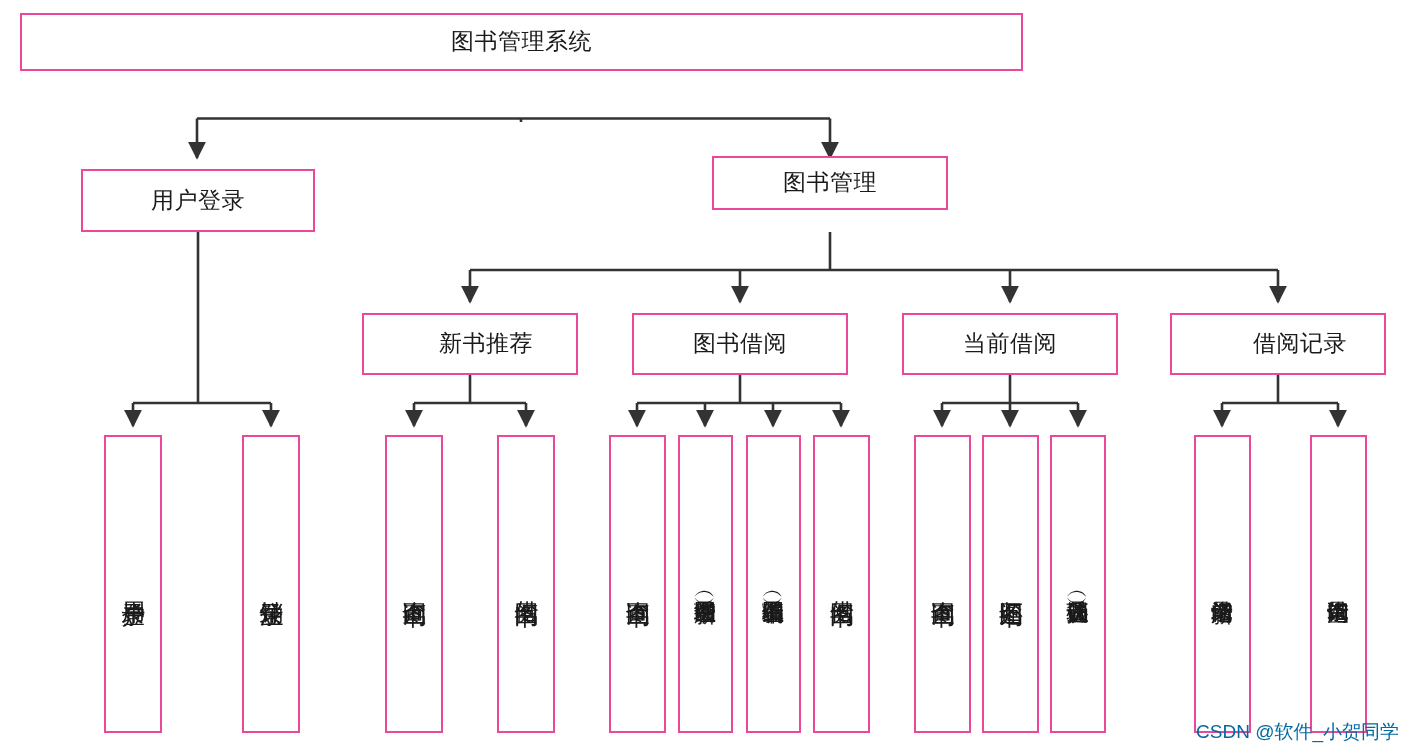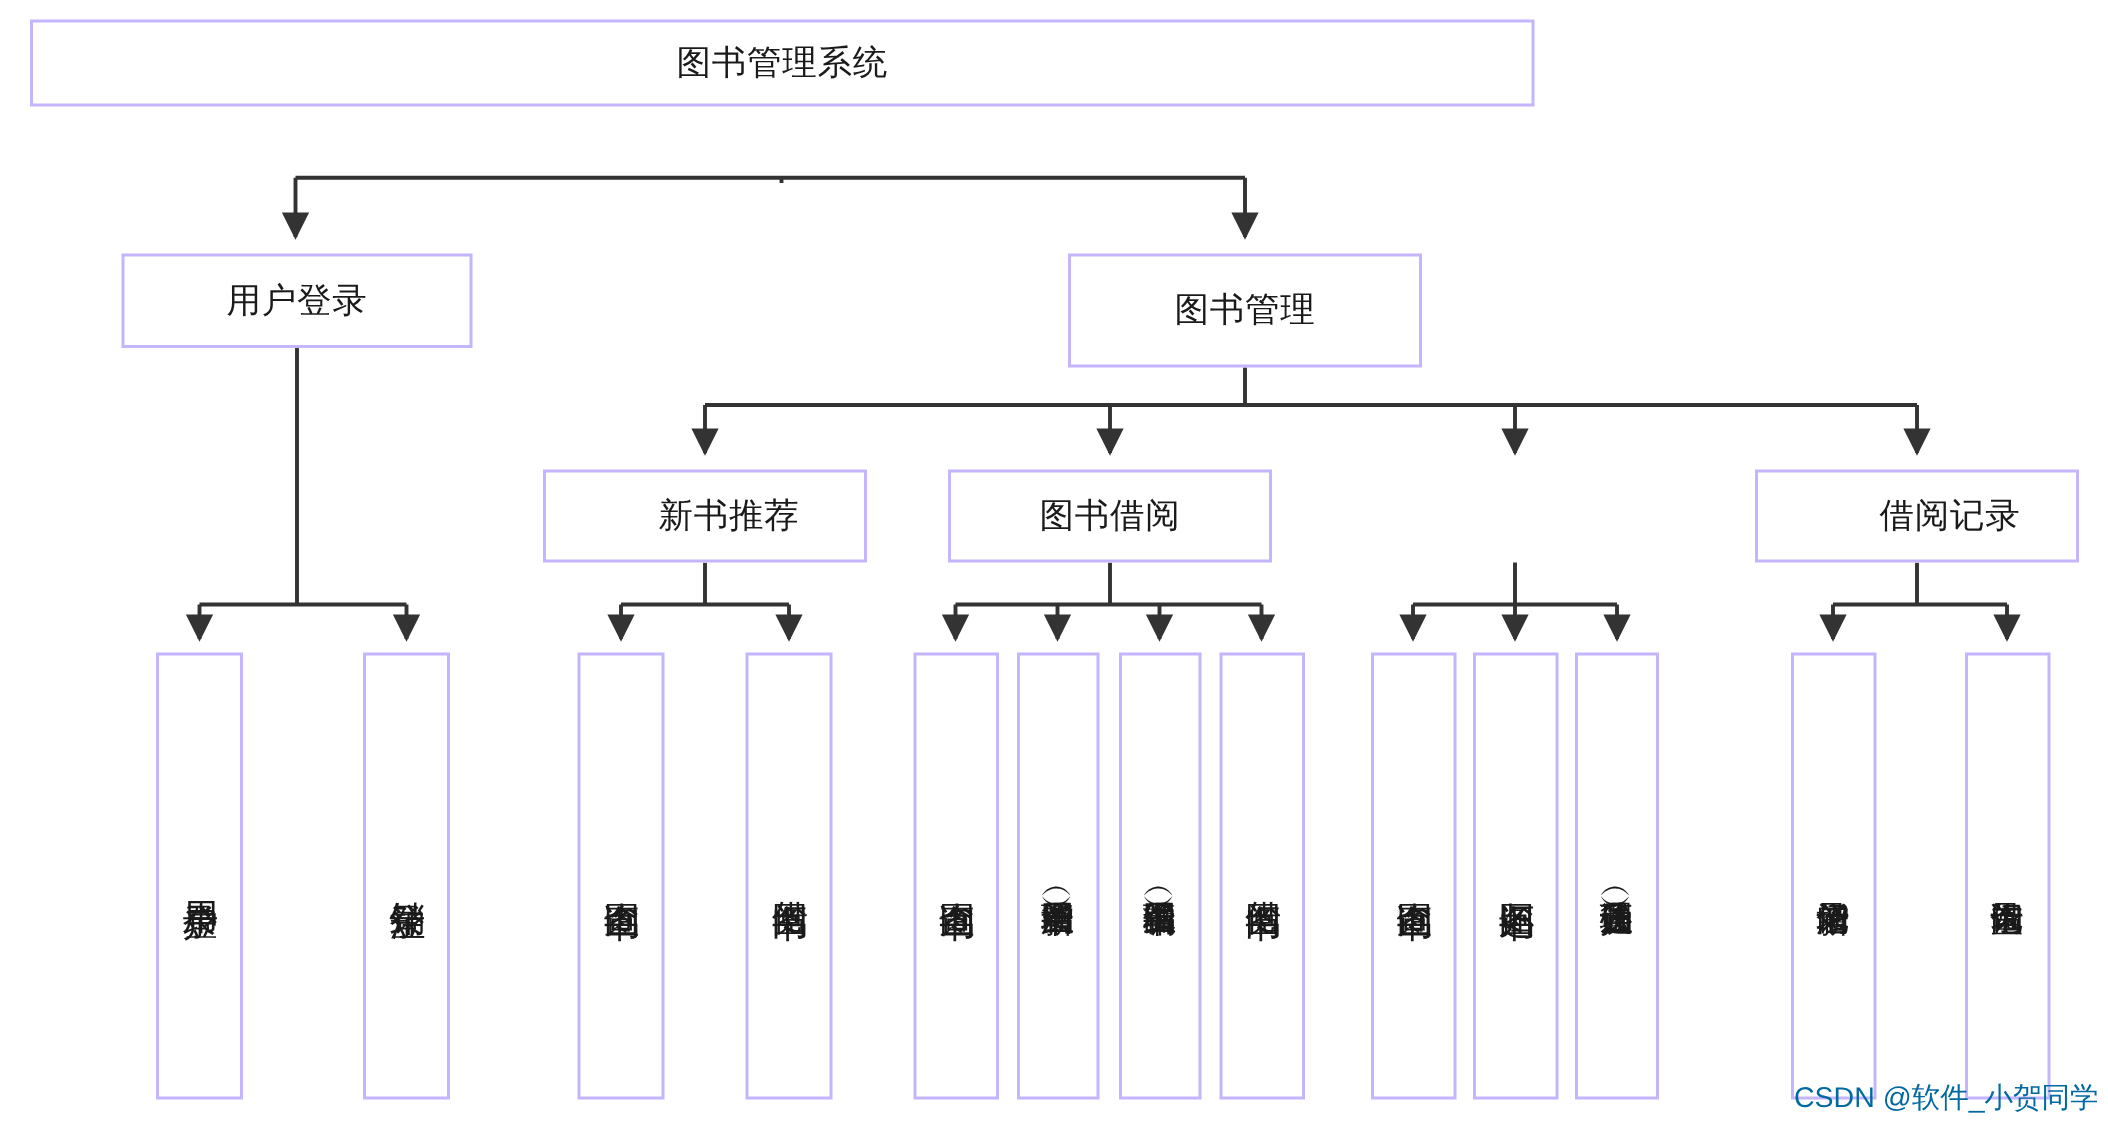--- a/index.html
+++ b/index.html
@@ -22,26 +22,27 @@
     position: absolute;
     left: 0;
     top: 0;
     width: 1405px;
     height: 747px;
     pointer-events: none;
   }
   .node {
     position: absolute;
     box-sizing: border-box;
-    border: 2px solid #c4b5fd;
+    border: 2px solid #ec4899;
     background: #ffffff;
     display: flex;
     align-items: center;
     justify-content: center;
     color: #1a1a1a;
+    font-family: Liberation Serif, serif;
   }
   .node-label {
     display: block;
     text-align: center;
     line-height: 1.12;
     letter-spacing: 0.5px;
   }
   .node.horiz .node-label {
     font-size: 23px;
   }
@@ -129,30 +130,33 @@
     </g>
   </svg>
 
   <div class="node horiz" style="left:20px; top:13px; width:1003px; height:58px;">
     <span class="node-label">图书管理系统</span>
   </div>
 
   <div class="node horiz" style="left:81px; top:169px; width:234px; height:63px;">
     <span class="node-label">用户登录</span>
   </div>
-  <div class="node horiz" style="left:712px; top:169px; width:236px; height:76px;">
+  <div class="node horiz" style="left:712px; top:156px; width:236px; height:54px;">
     <span class="node-label">图书管理</span>
   </div>
 
   <div class="node horiz" style="left:362px; top:313px; width:216px; height:62px;padding-left:32px;">
     <span class="node-label">新书推荐</span>
   </div>
   <div class="node horiz" style="left:632px; top:313px; width:216px; height:62px;">
     <span class="node-label">图书借阅</span>
   </div>
+  <div class="node horiz" style="left:902px; top:313px; width:216px; height:62px;">
+    <span class="node-label">当前借阅</span>
+  </div>
   <div class="node horiz" style="left:1170px; top:313px; width:216px; height:62px;padding-left:44px;">
     <span class="node-label">借阅记录</span>
   </div>
 
   <div class="node vert" style="left:104px; top:435px; width:58px; height:298px;">
     <span class="node-label">用户登录</span>
   </div>
   <div class="node vert" style="left:242px; top:435px; width:58px; height:298px;">
     <span class="node-label">注销登录</span>
   </div>

